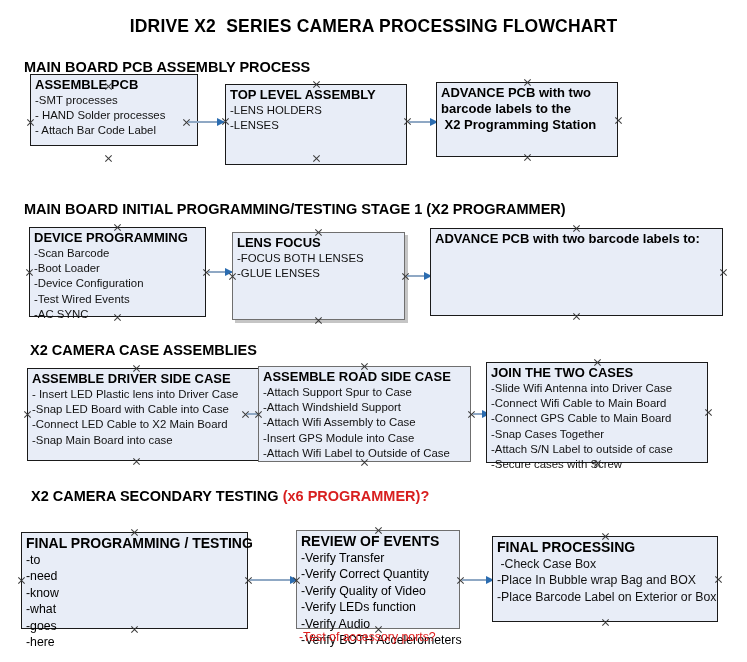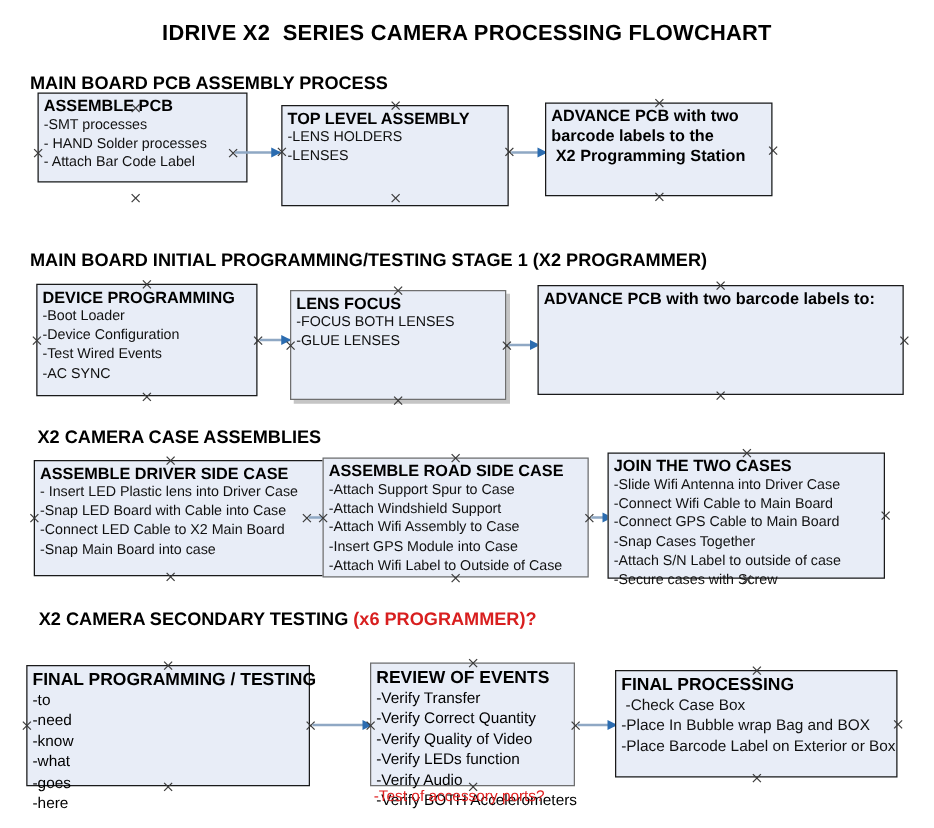--- a/index.html
+++ b/index.html
@@ -185,20 +185,21 @@
   <div class="handle" style="left:527px; top:82px;"></div>
   <div class="handle" style="left:618px; top:120px;"></div>
   <div class="handle" style="left:527px; top:157px;"></div>
 
   <div class="section-title" style="left:24px; top:201px;"><span>MAIN BOARD INITIAL PROGRAMMING/TESTING STAGE 1 (X2 PROGRAMMER)</span></div>
 
   <div class="box" style="left:29px; top:227px; width:177px; height:90px;">
     <div class="box-inner">
       <div class="box-title">DEVICE PROGRAMMING</div>
       <div class="box-lines">
+        <div class="box-line">-Scan Barcode</div>
         <div class="box-line">-Boot Loader</div>
         <div class="box-line">-Device Configuration</div>
         <div class="box-line">-Test Wired Events</div>
         <div class="box-line">-AC SYNC</div>
       </div>
     </div>
   </div>
   <div class="handle" style="left:117px; top:227px;"></div>
   <div class="handle" style="left:29px;  top:272px;"></div>
   <div class="handle" style="left:206px; top:272px;"></div>

